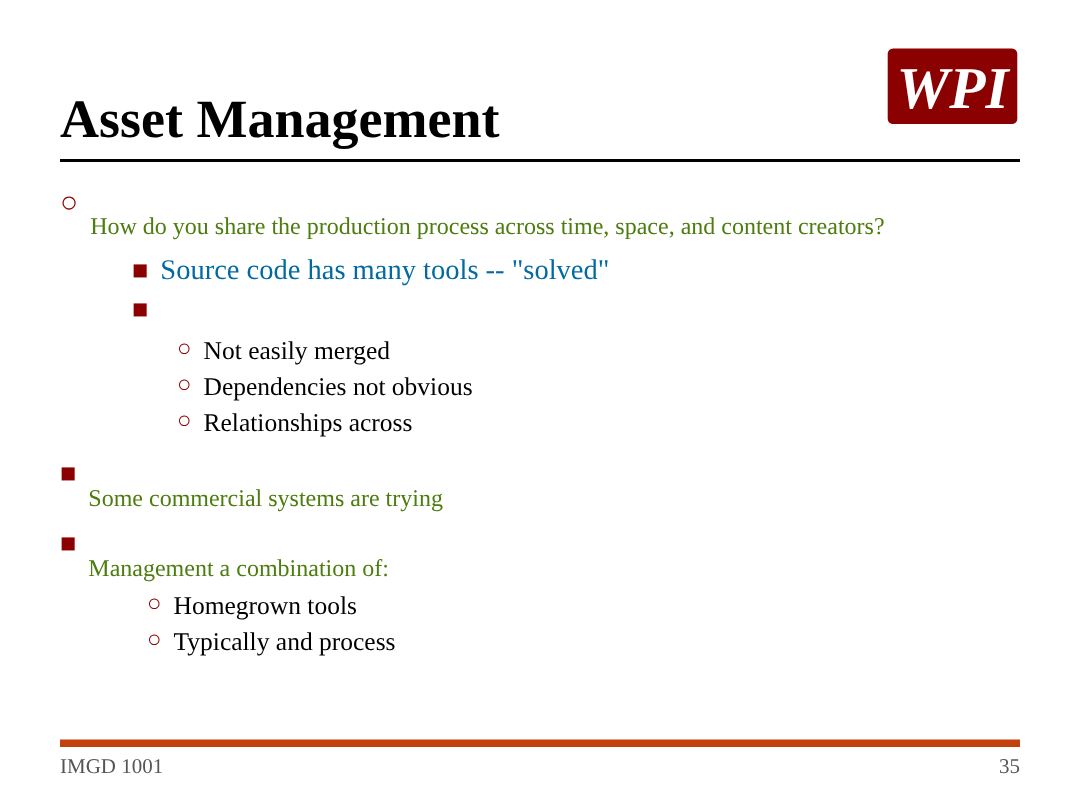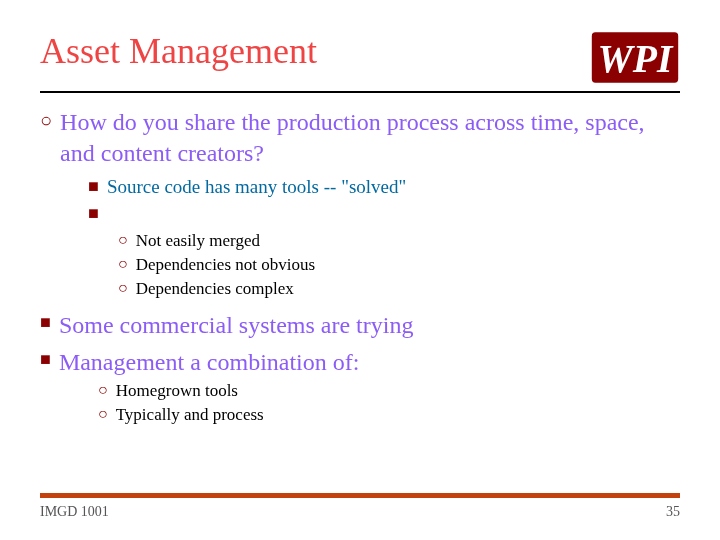--- a/index.html
+++ b/index.html
@@ -25,23 +25,24 @@
 
     .header-area {
       display: flex;
       justify-content: space-between;
       align-items: flex-start;
       margin-bottom: 6px;
     }
 
     .title {
       font-size: 36px;
-      font-weight: normal;
-      color: #ef4444;
+      font-weight: bold;
+      color: #000000;
       flex: 1;
+      margin-top: 28px;
     }
 
     .wpi-logo {
       width: 90px;
       height: 55px;
       flex-shrink: 0;
       margin-left: 10px;
     }
 
     .divider {
@@ -65,23 +66,24 @@
 
     .bullet-main .bullet-icon {
       color: #8B0000;
       font-size: 20px;
       margin-right: 8px;
       margin-top: 2px;
       flex-shrink: 0;
     }
 
     .bullet-main .bullet-text {
-      font-size: 24px;
-      color: #8b5cf6;
+      font-size: 16px;
+      color: #4d7c0f;
       line-height: 1.3;
+      margin-top: 20px;
     }
 
     .sub-bullets {
       margin-left: 48px;
       margin-bottom: 4px;
     }
 
     .sub-bullet-l2 {
       display: flex;
       align-items: flex-start;
@@ -183,21 +185,21 @@
       <div class="sub-sub-bullet">
         <span class="bullet-icon-l3">○</span>
         <span class="bullet-text-l3">Not easily merged</span>
       </div>
       <div class="sub-sub-bullet">
         <span class="bullet-icon-l3">○</span>
         <span class="bullet-text-l3">Dependencies not obvious</span>
       </div>
       <div class="sub-sub-bullet">
         <span class="bullet-icon-l3">○</span>
-        <span class="bullet-text-l3">Dependencies complex</span>
+        <span class="bullet-text-l3">Relationships across</span>
       </div>
     </div>
 
     <div class="bullet-main" style="margin-top:4px;">
       <span class="bullet-icon" style="font-size:18px;">■</span>
       <span class="bullet-text">Some commercial systems are trying</span>
     </div>
 
     <div class="bullet-main" style="margin-bottom:2px;">
       <span class="bullet-icon" style="font-size:18px;">■</span>

